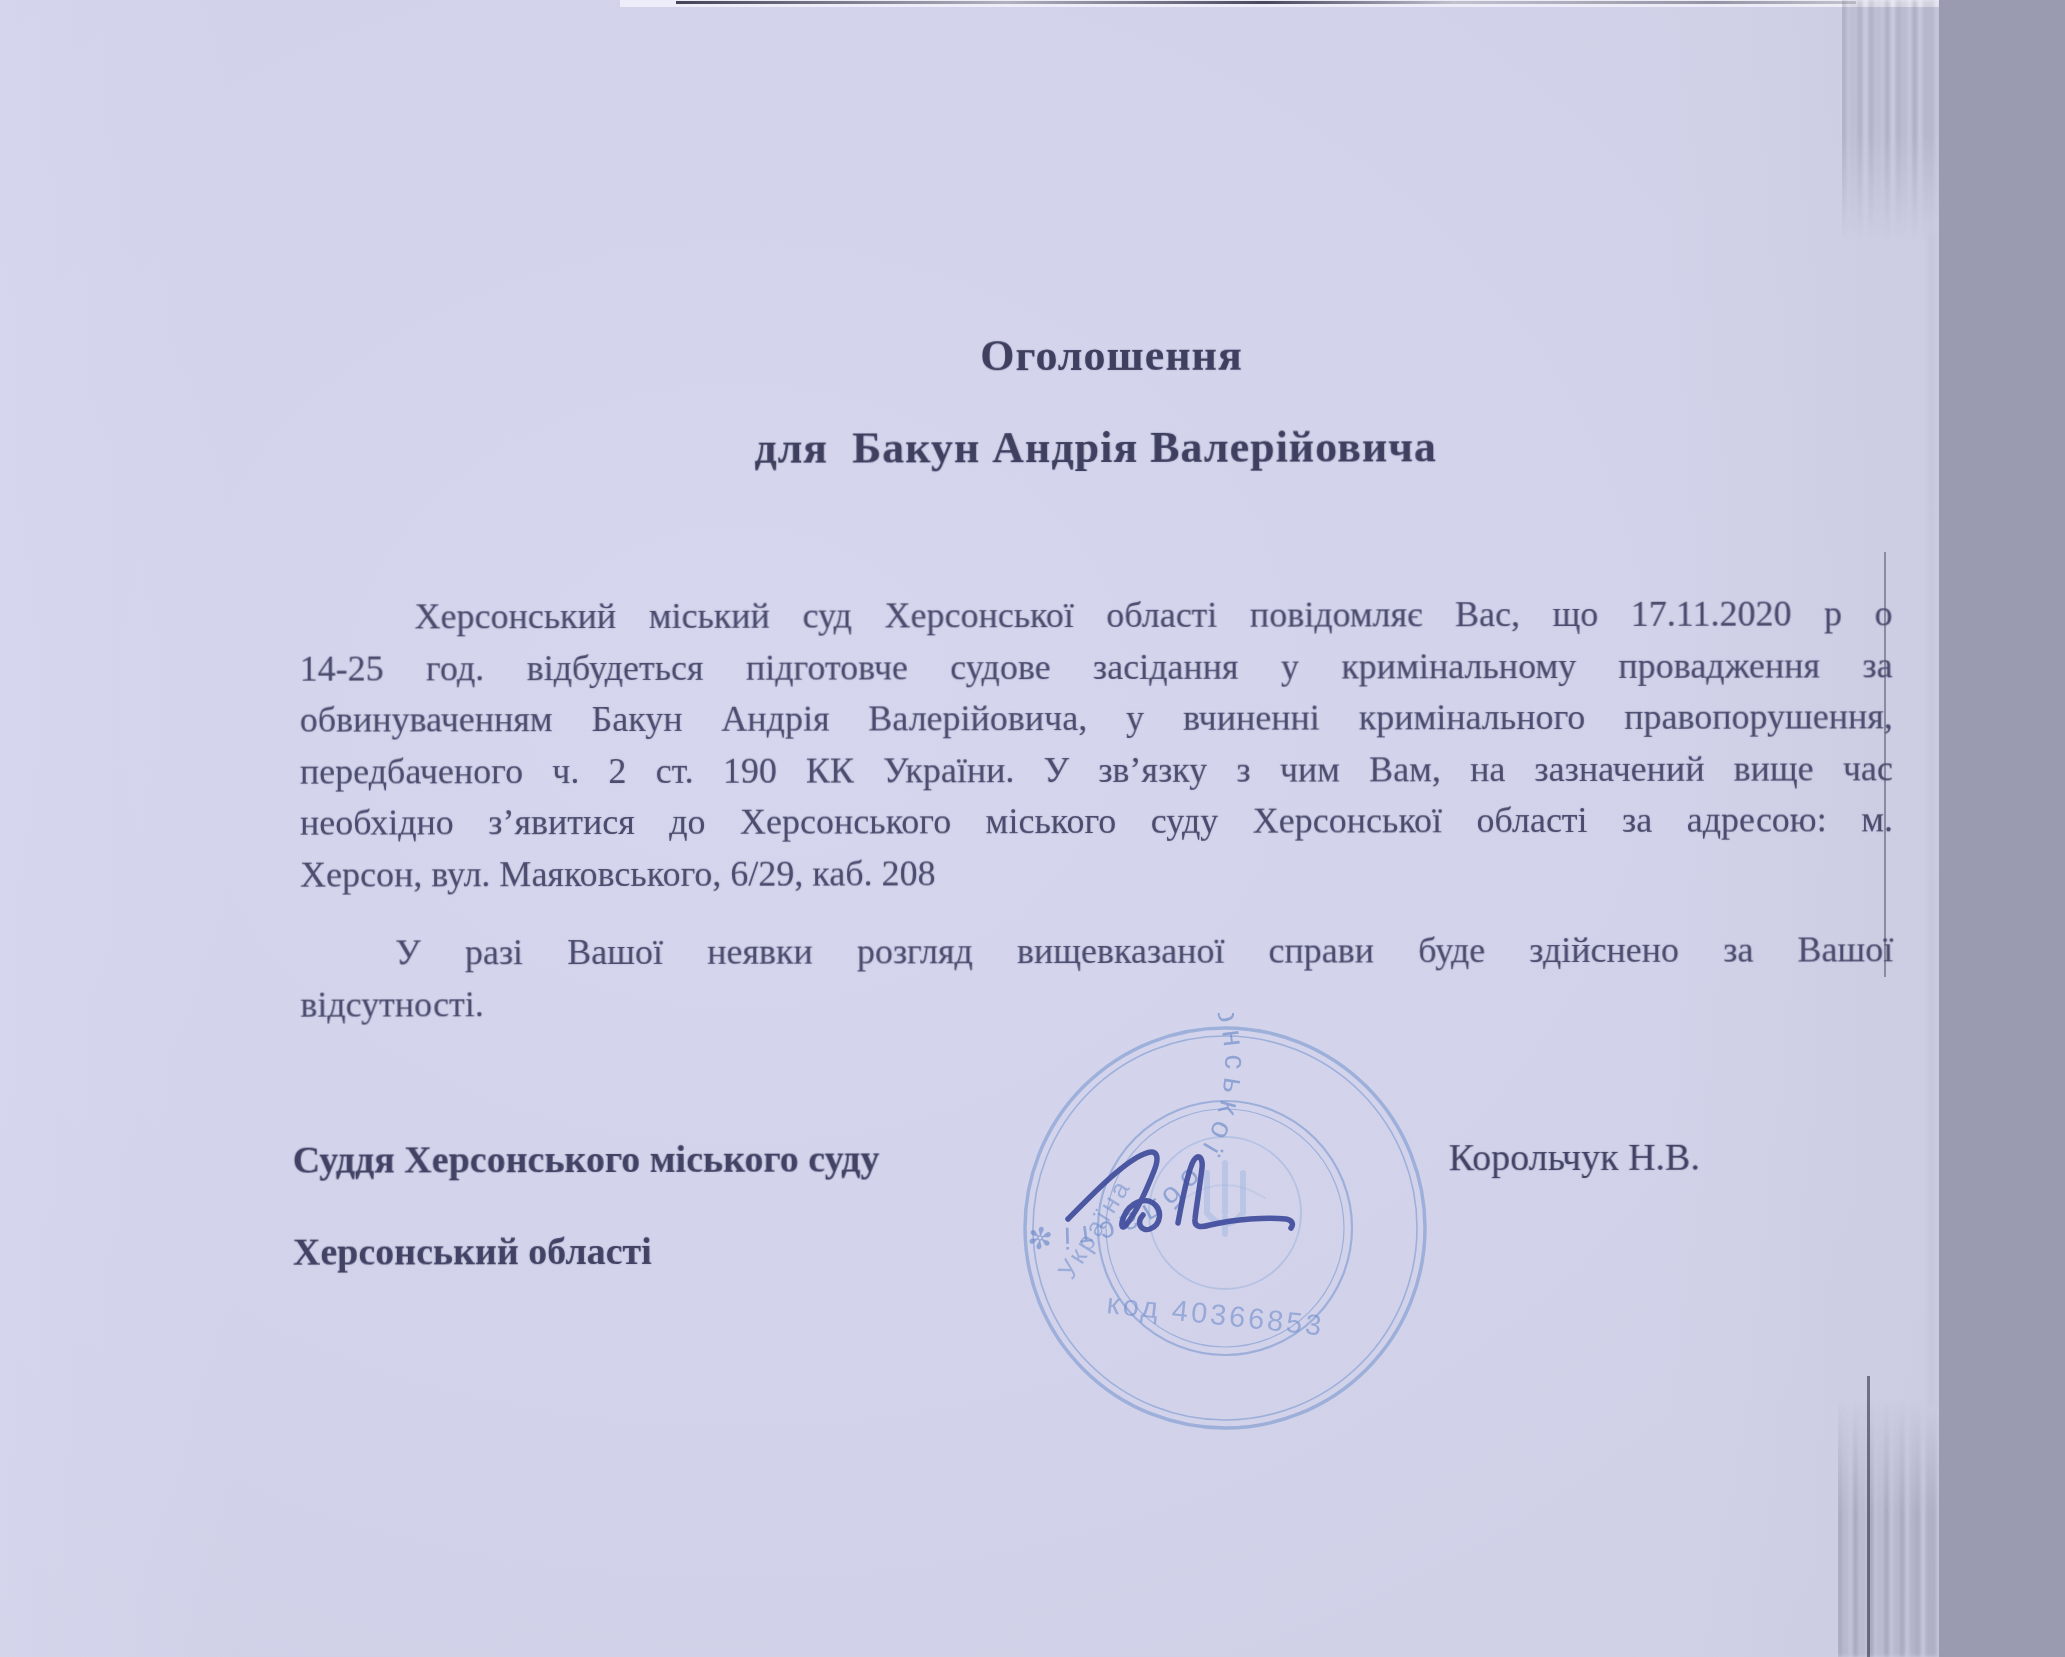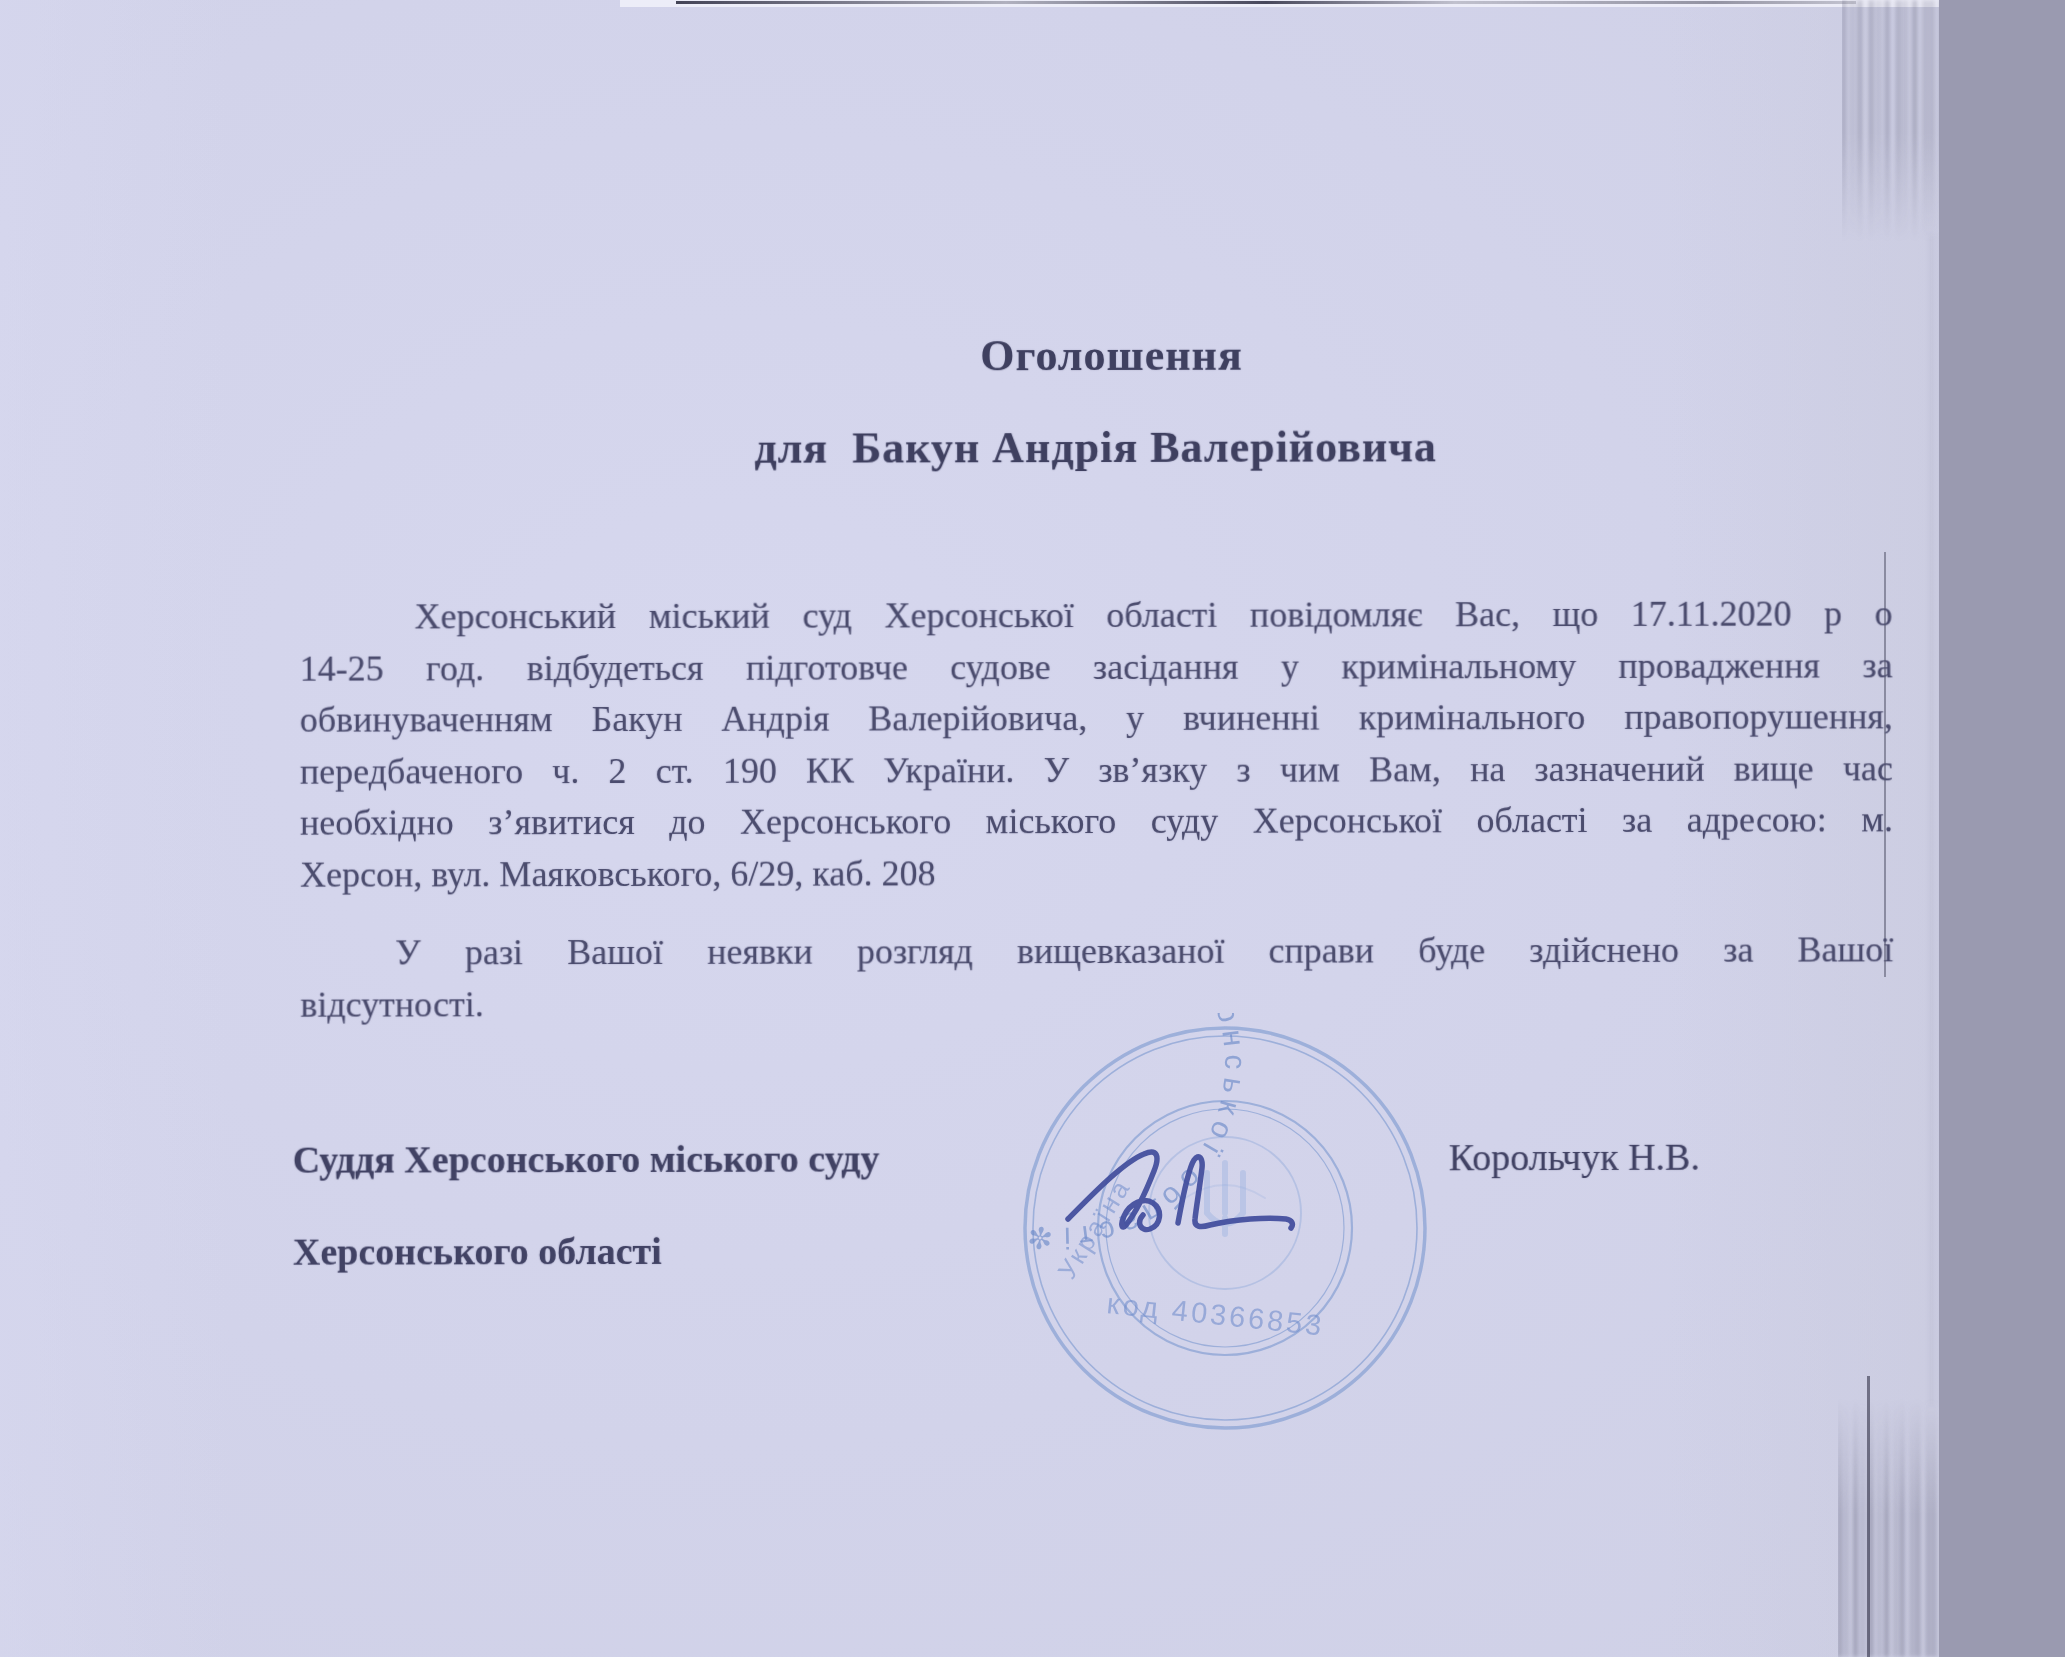--- a/index.html
+++ b/index.html
@@ -86,21 +86,21 @@
       <div class="jline">необхідно з’явитися до Херсонського міського суду Херсонської області за адресою: м.</div>
       <div class="jline last">Херсон, вул. Маяковського, 6/29, каб. 208</div>
     </div>
 
     <div class="para para2">
       <div class="jline indent2">У разі Вашої неявки розгляд вищевказаної справи буде здійснено за Вашої</div>
       <div class="jline last">відсутності.</div>
     </div>
 
     <div class="sig-role1">Суддя Херсонського міського суду</div>
-    <div class="sig-role2">Херсонського області</div>
+    <div class="sig-role2">Херсонський області</div>
     <div class="sig-name">Корольчук Н.В.</div>
   </div>
 
   <svg class="stamp" viewBox="0 0 430 430">
     <defs>
       <path id="ringPath" d="M 50,215 a 165,165 0 1,1 0.01,0" fill="none"></path>
     </defs>
     <g stroke="rgba(100,136,200,.55)" fill="none">
       <circle cx="215" cy="215" r="200" stroke-width="3.5"></circle>
       <circle cx="215" cy="215" r="192" stroke-width="1.6"></circle>

